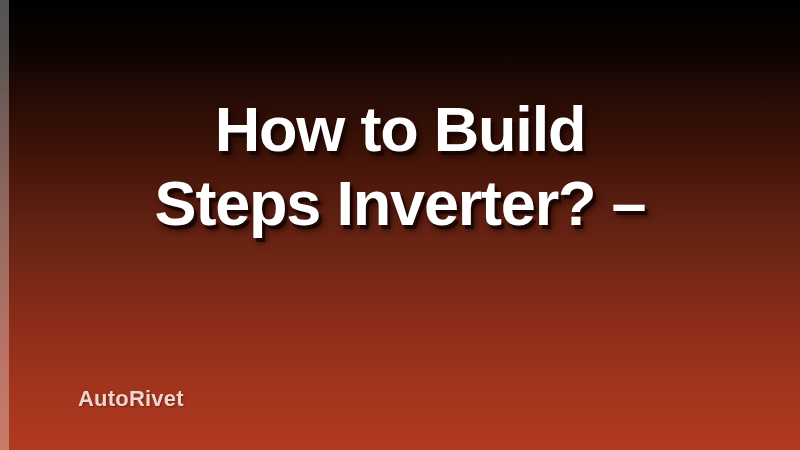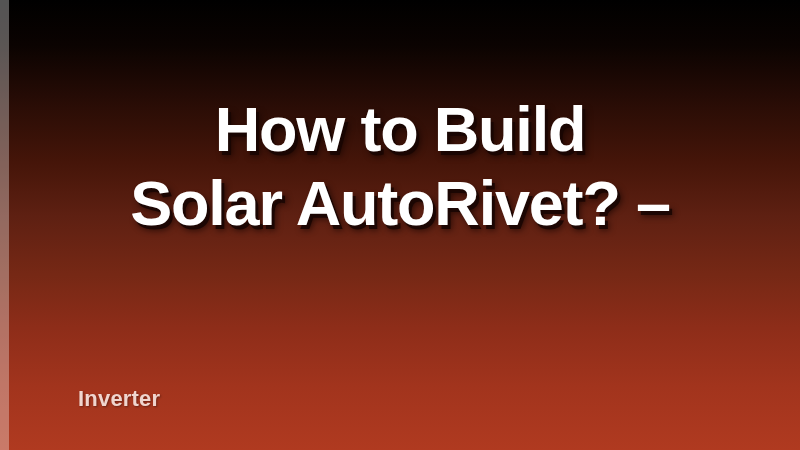--- a/index.html
+++ b/index.html
@@ -80,18 +80,18 @@
 </style>
 </head>
 <body>
 
 <div id="card">
 
   <div id="edge-strip"></div>
 
   <div id="title-block">
     <span class="title-line">How to Build</span>
-    <span class="title-line">Solar AutoRivet? –</span>
+    <span class="title-line">Steps Inverter? –</span>
   </div>
 
-  <div id="brand">Inverter</div>
+  <div id="brand">AutoRivet</div>
 
 </div>
 
 </body></html>

